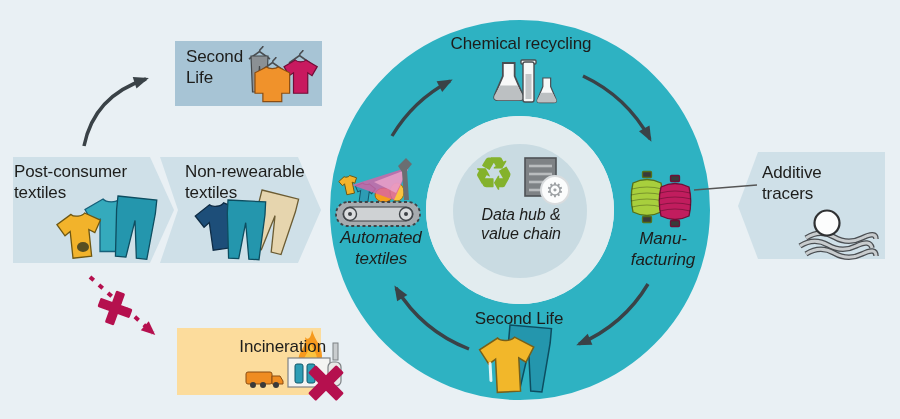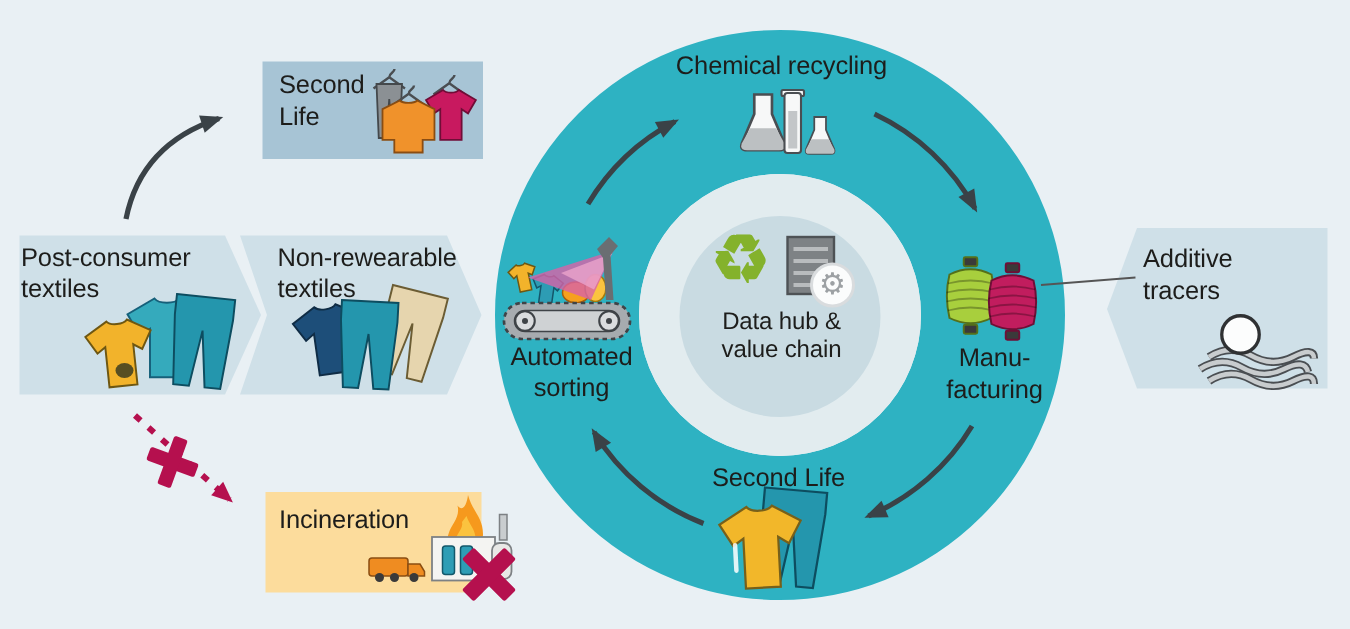--- a/index.html
+++ b/index.html
@@ -1,21 +1,21 @@
 <!DOCTYPE html>
 <html><head>
 <meta charset="utf-8">
 <style>
   html,body{margin:0;padding:0;background:#e9f0f4;}
   .canvas{position:relative;width:900px;height:419px;background:#e9f0f4;overflow:hidden;
           font-family:"Liberation Sans",sans-serif;color:#1d1d1b;}
   .canvas svg{position:absolute;left:0;top:0;}
   .lbl{position:absolute;font-size:17px;line-height:1.22;letter-spacing:-0.1px;z-index:3;}
   .lbl.center{transform:translateX(-50%);text-align:center;white-space:nowrap;}
-  .lbl .ln{display:block;}
+  .lbl .ln{display:block;font-style:italic;}
   .glyph{position:absolute;z-index:3;line-height:1;}
   #recycle-glyph{left:474px;top:152px;font-size:44px;color:#84b22c;font-weight:bold;}
   #gear-badge{left:540px;top:175px;width:30px;height:30px;border-radius:50%;
               background:#fbfcfc;border:2px solid #d9dcde;box-sizing:border-box;
               display:flex;align-items:center;justify-content:center;}
   #gear-badge span{font-size:20px;color:#9da1a4;}
 </style>
 </head>
 <body>
 
@@ -186,27 +186,27 @@
 </svg>
 
 <span class="glyph" id="recycle-glyph">♻</span>
 <div class="glyph" id="gear-badge">
   <span>⚙</span>
 </div>
 
 <div class="lbl" style="left:14px;top:162px;width:140px;">Post-consumer textiles</div>
 <div class="lbl" style="left:185px;top:162px;width:128px;">Non-rewearable textiles</div>
 <div class="lbl" style="left:186px;top:47px;width:80px;">Second Life</div>
-<div class="lbl" style="left:186px;top:337px;width:140px;">Incineration</div>
+<div class="lbl" style="left:186px;top:337px;width:140px;text-align:right;">Incineration</div>
 <div class="lbl" style="left:762px;top:163px;width:95px;">Additive tracers</div>
 
 <div class="lbl center" style="left:521px;top:34px;">Chemical recycling</div>
 <div class="lbl center" style="left:381px;top:228px;text-align:center;">
   <span class="ln">Automated</span>
-  <span class="ln">sorting</span>
+  <span class="ln">textiles</span>
 </div>
 <div class="lbl center" style="left:663px;top:229px;">
   <span class="ln">Manu-</span>
   <span class="ln">facturing</span>
 </div>
 <div class="lbl center" style="left:519px;top:309px;">Second Life</div>
 <div class="lbl center" style="left:521px;top:206px;font-size:16px;line-height:1.18;">
   <span class="ln">Data hub &amp;</span>
   <span class="ln">value chain</span>
 </div>

